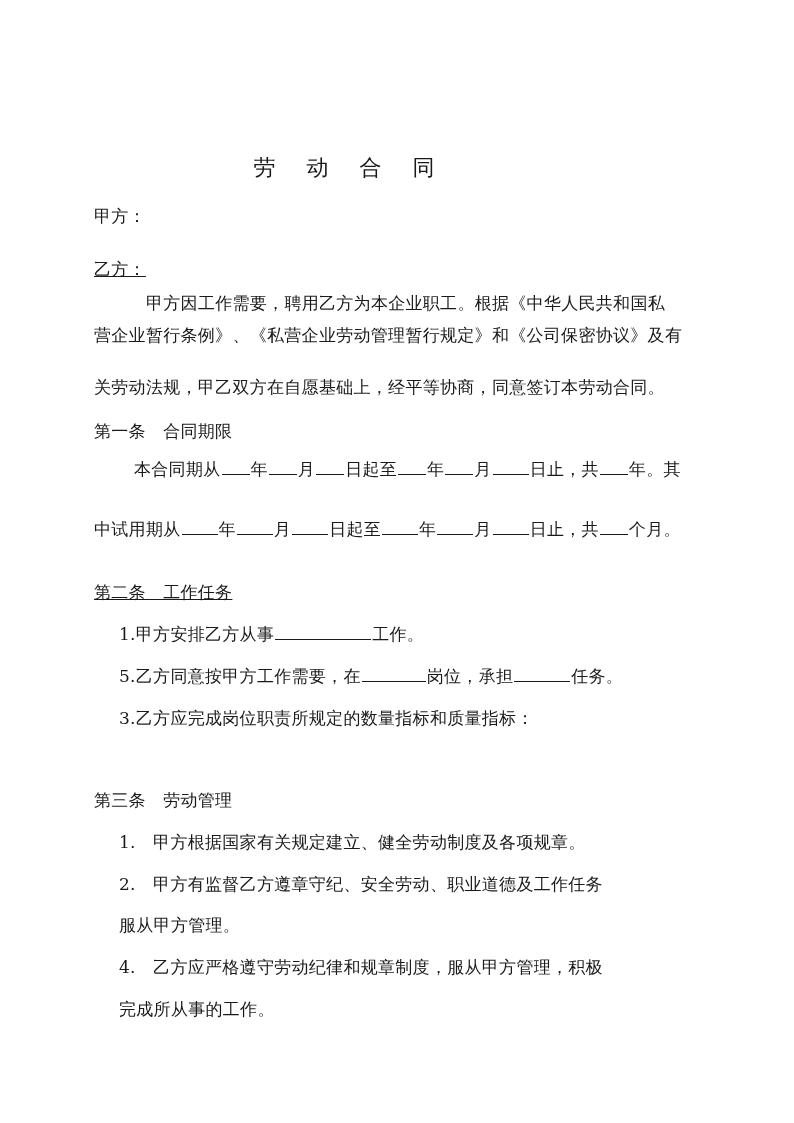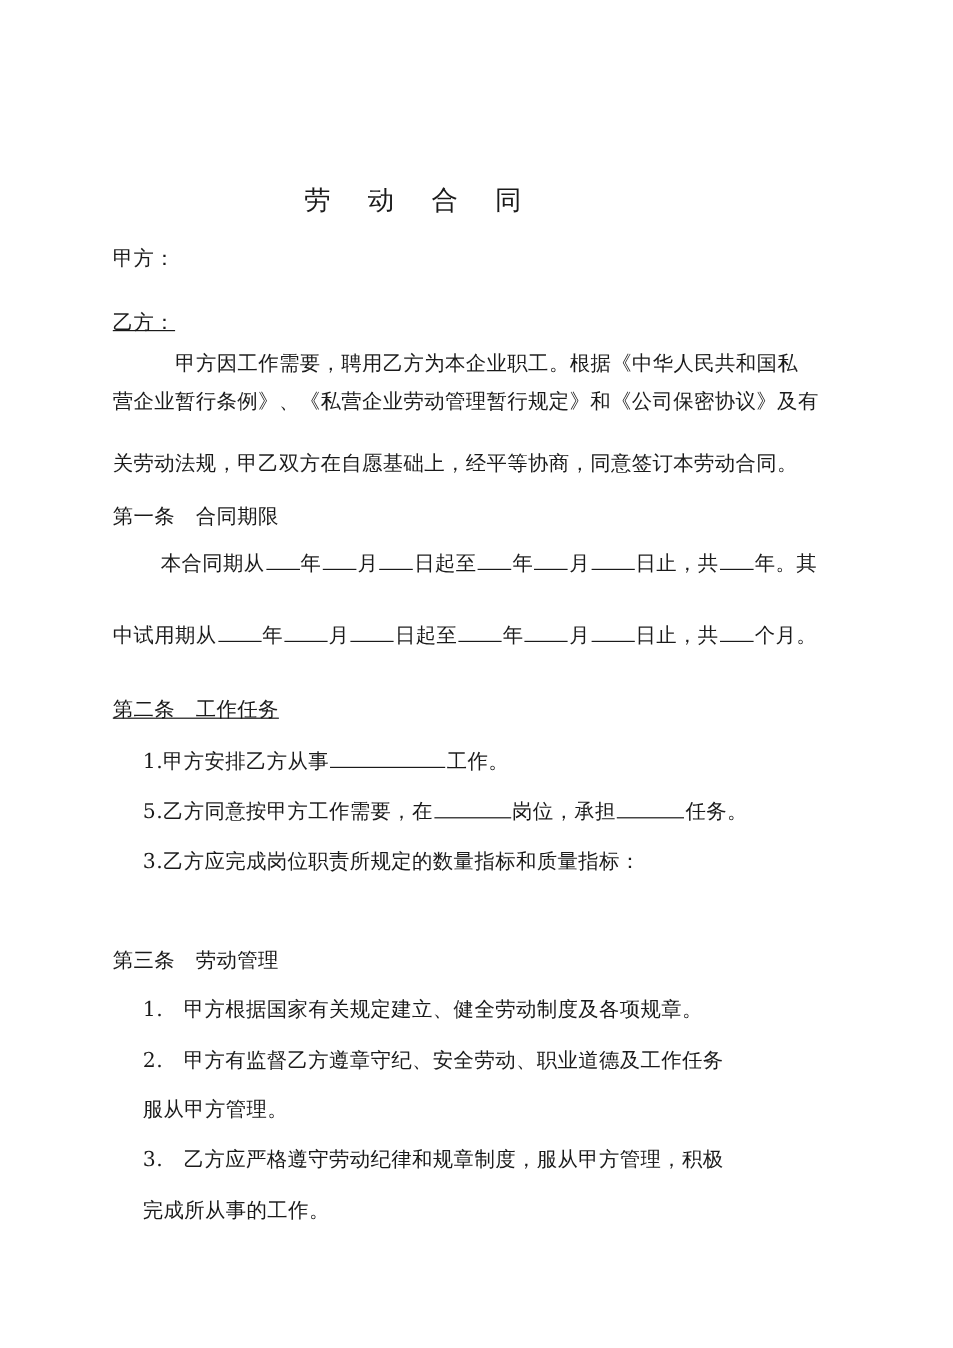--- a/index.html
+++ b/index.html
@@ -72,16 +72,16 @@
   <div class="line indent1" style="top:665px;">
     <span>5.乙方同意按甲方工作需要，在</span><span class="blank" style="width:64px"></span><span>岗位，承担</span><span class="blank" style="width:56px"></span><span>任务。</span>
   </div>
 
   <div class="line indent1" style="top:707px;text-align:center;">3.乙方应完成岗位职责所规定的数量指标和质量指标：</div>
 
   <div class="line" style="top:790px;font-family:Liberation Serif, serif;">第三条　劳动管理</div>
   <div class="line indent1" style="top:831px;">1.　甲方根据国家有关规定建立、健全劳动制度及各项规章。</div>
   <div class="line indent1" style="top:873px;">2.　甲方有监督乙方遵章守纪、安全劳动、职业道德及工作任务</div>
   <div class="line indent1" style="top:914px;">服从甲方管理。</div>
-  <div class="line indent1" style="top:956px;">3.　乙方应严格遵守劳动纪律和规章制度，服从甲方管理，积极</div>
+  <div class="line indent1" style="top:956px;">4.　乙方应严格遵守劳动纪律和规章制度，服从甲方管理，积极</div>
   <div class="line indent1" style="top:998px;">完成所从事的工作。</div>
 
 </div>
 
 </body></html>

